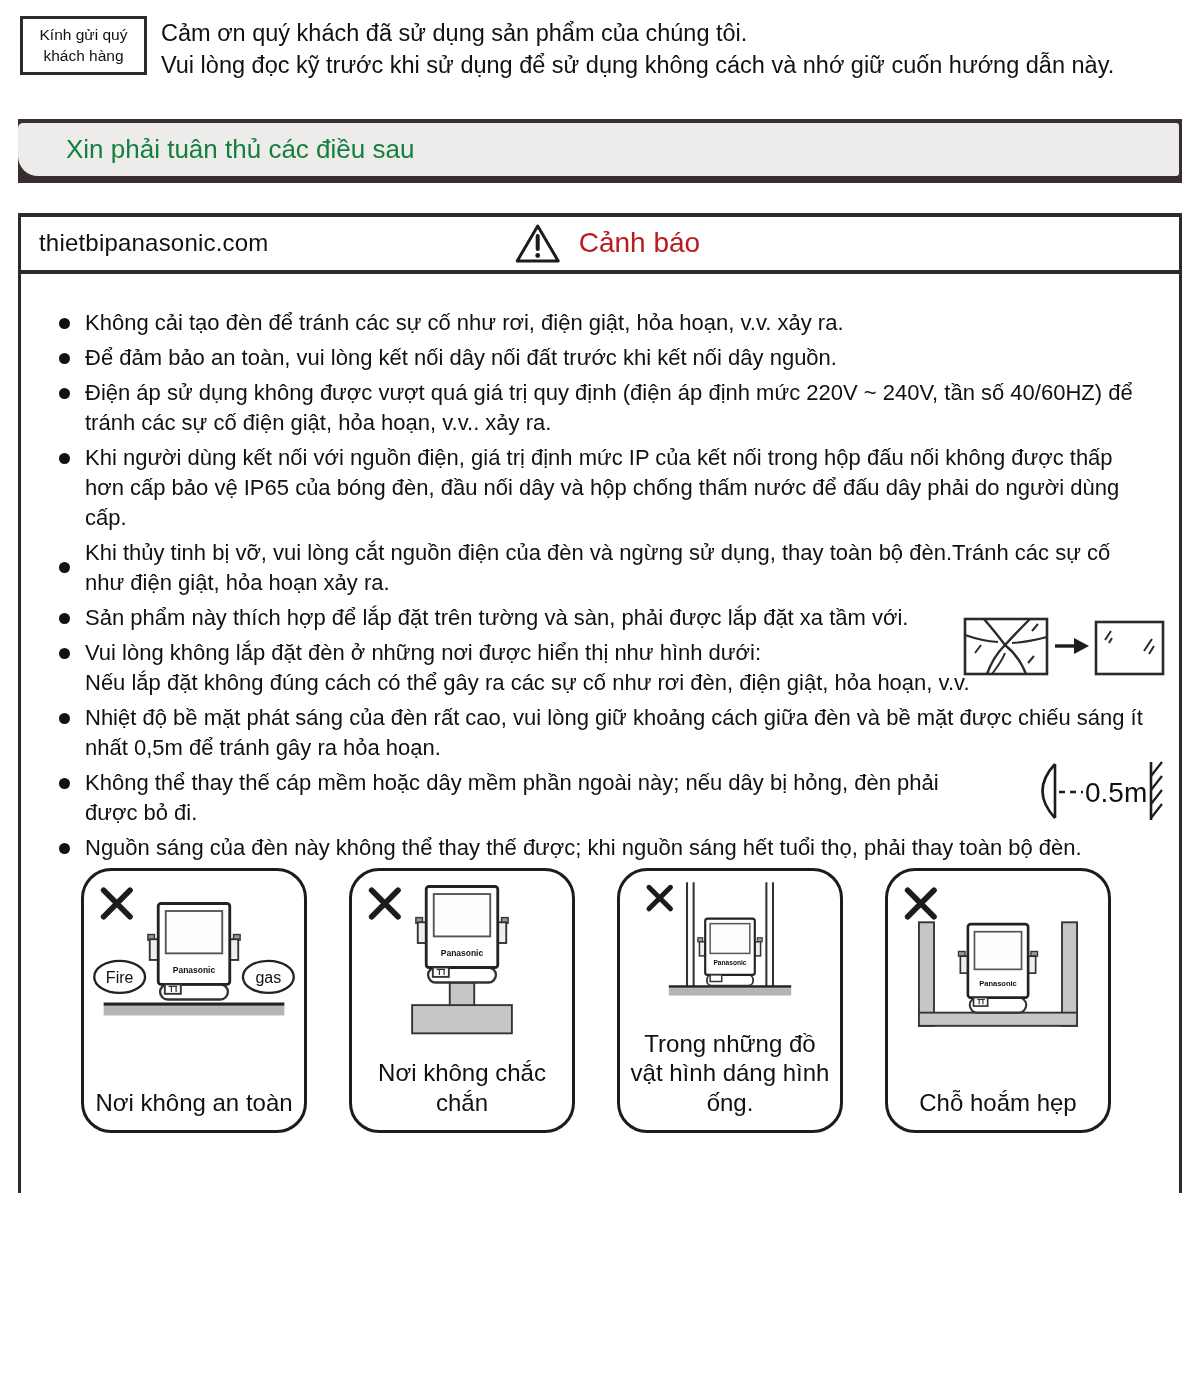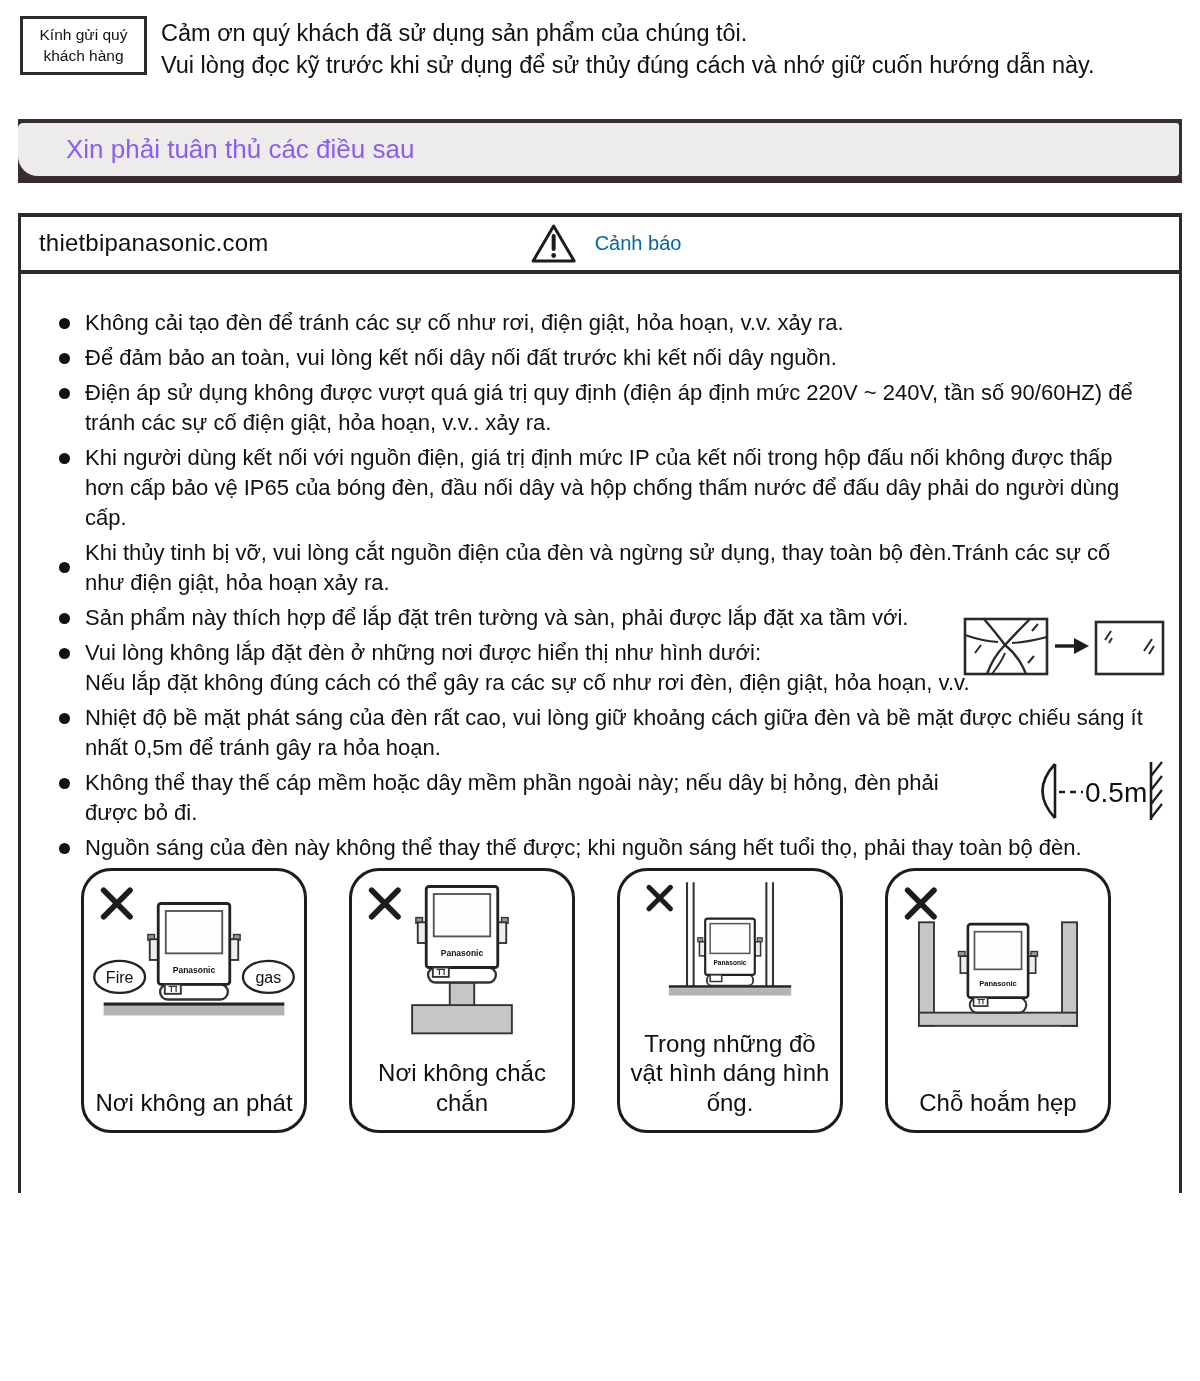--- a/index.html
+++ b/index.html
@@ -15,31 +15,31 @@
   .greet-text { margin-left: 14px; font-size: 23.5px; line-height: 1.38; padding-top: 1px; }
 
   
   .section-bar { display: flex; margin: 37px 18px 0 18px; height: 64px;
     background: #362f2d; align-items: stretch; }
   .section-title { width: 337px; flex: none; color: #f4f2f1; font-size: 25px;
     line-height: 1.16; display: flex; align-items: center; justify-content: center;
     text-align: center; padding: 2px 10px; }
   .section-sub-wrap { flex: 1; padding: 4px 3px 7px 0; display: flex; }
   .section-sub { flex: 1; background: #edeceb; border-radius: 5px 3px 3px 20px;
-    display: flex; align-items: center; padding-left: 48px; font-size: 26px; color: #8b5cf6; }
+    display: flex; align-items: center; padding-left: 48px; font-size: 26px; color: #15803d; }
 
   
   .content-box { margin: 30px 18px 0 18px; height: 1165px;
     border: 3px solid #2b2b2b; border-top-width: 4px; background: #fff; }
   .warn-header { height: 57px; border-bottom: 4px solid #2b2b2b; position: relative;
     display: flex; align-items: center; }
   .site-name { font-size: 24px; font-weight: normal; letter-spacing: .2px; margin-left: 18px; }
   .warn-center { position: absolute; left: 50%; top: 0; height: 100%;
     transform: translateX(-46%); display: flex; align-items: center; gap: 18px; }
-  .warn-label { font-size: 20px; color: #0369a1; }
+  .warn-label { font-size: 28px; color: #b91c1c; }
 
   
   .warnings { padding: 34px 26px 0 38px; }
   .item { position: relative; display: flex; margin-bottom: 5px; }
   .bullet { flex: none; width: 11px; height: 11px; border-radius: 50%; background: #111;
     margin: 10px 0 0 0; }
   .item.center-bullet .bullet { align-self: center; margin-top: 0; }
   .item-text { margin-left: 15px; font-size: 22px; line-height: 30px; flex: 1; }
   .item-text p { margin: 0; }
   .pad-glass { padding-right: 212px; }
@@ -61,21 +61,21 @@
 <body>
 
 <div class="page">
 
   <div class="top-note">
     <div class="greet-box">
       <span>Kính gửi quý khách hàng</span>
     </div>
     <div class="greet-text">
       <p>Cảm ơn quý khách đã sử dụng sản phẩm của chúng tôi.</p>
-      <p>Vui lòng đọc kỹ trước khi sử dụng để sử thủy đúng cách và nhớ giữ cuốn hướng dẫn này.</p>
+      <p>Vui lòng đọc kỹ trước khi sử dụng để sử dụng không cách và nhớ giữ cuốn hướng dẫn này.</p>
     </div>
   </div>
 
   <div class="section-bar">
     <div class="section-sub-wrap">
       <div class="section-sub">Xin phải tuân thủ các điều sau</div>
     </div>
   </div>
 
   <div class="content-box">
@@ -100,21 +100,21 @@
         <div class="item-text">Không cải tạo đèn để tránh các sự cố như rơi, điện giật, hỏa hoạn, v.v. xảy ra.</div>
       </div>
 
       <div class="item">
         <span class="bullet"></span>
         <div class="item-text">Để đảm bảo an toàn, vui lòng kết nối dây nối đất trước khi kết nối dây nguồn.</div>
       </div>
 
       <div class="item">
         <span class="bullet"></span>
-        <div class="item-text">Điện áp sử dụng không được vượt quá giá trị quy định (điện áp định mức 220V ~ 240V, tần số 90/60HZ) để tránh các sự cố điện giật, hỏa hoạn, v.v.. xảy ra.</div>
+        <div class="item-text">Điện áp sử dụng không được vượt quá giá trị quy định (điện áp định mức 220V ~ 240V, tần số 40/60HZ) để tránh các sự cố điện giật, hỏa hoạn, v.v.. xảy ra.</div>
       </div>
 
       <div class="item">
         <span class="bullet"></span>
         <div class="item-text">Khi người dùng kết nối với nguồn điện, giá trị định mức IP của kết nối trong hộp đấu nối không được thấp hơn cấp bảo vệ IP65 của bóng đèn, đầu nối dây và hộp chống thấm nước để đấu dây phải do người dùng cấp.</div>
       </div>
 
       <div class="item center-bullet">
         <span class="bullet"></span>
         <div class="item-text">Khi thủy tinh bị vỡ, vui lòng cắt nguồn điện của đèn và ngừng sử dụng, thay toàn bộ đèn.Tránh các sự cố như điện giật, hỏa hoạn xảy ra.</div>
@@ -185,21 +185,21 @@
           <rect x="72" y="26" width="76" height="86" rx="3" fill="#fff" stroke="#222" stroke-width="3"></rect>
           <rect x="80" y="34" width="60" height="45" fill="#fdfdfd" stroke="#555" stroke-width="2"></rect>
           <text x="110" y="100" text-anchor="middle" font-size="9" font-weight="bold">Panasonic</text>
           <rect x="79" y="112" width="17" height="10" fill="#fff" stroke="#333" stroke-width="2"></rect>
           <path d="M83 114 h9 M86 114 v6 M91 114 v6" stroke="#333" stroke-width="1.3" fill="none"></path>
           <ellipse cx="31" cy="104" rx="27" ry="17" fill="#fff" stroke="#222" stroke-width="2.5"></ellipse>
           <text x="31" y="111" text-anchor="middle" font-size="17">Fire</text>
           <ellipse cx="189" cy="104" rx="27" ry="17" fill="#fff" stroke="#222" stroke-width="2.5"></ellipse>
           <text x="189" y="111" text-anchor="middle" font-size="17">gas</text>
         </svg>
-        <div class="fig-caption">Nơi không an phát</div>
+        <div class="fig-caption">Nơi không an toàn</div>
       </div>
 
       <div class="figure">
         <svg width="220" height="160" viewBox="0 0 220 170">
           <g>
               <path d="M14 12 L42 40 M42 12 L14 40" stroke="#1c1c1c" stroke-width="6" stroke-linecap="round"></path>
             </g>
           <rect x="97" y="110" width="26" height="26" fill="#c6c6c6" stroke="#333" stroke-width="2"></rect>
           <rect x="57" y="134" width="106" height="30" fill="#c6c6c6" stroke="#333" stroke-width="2"></rect>
           <rect x="74" y="94" width="72" height="16" rx="8" fill="#fff" stroke="#333" stroke-width="2.5"></rect>

